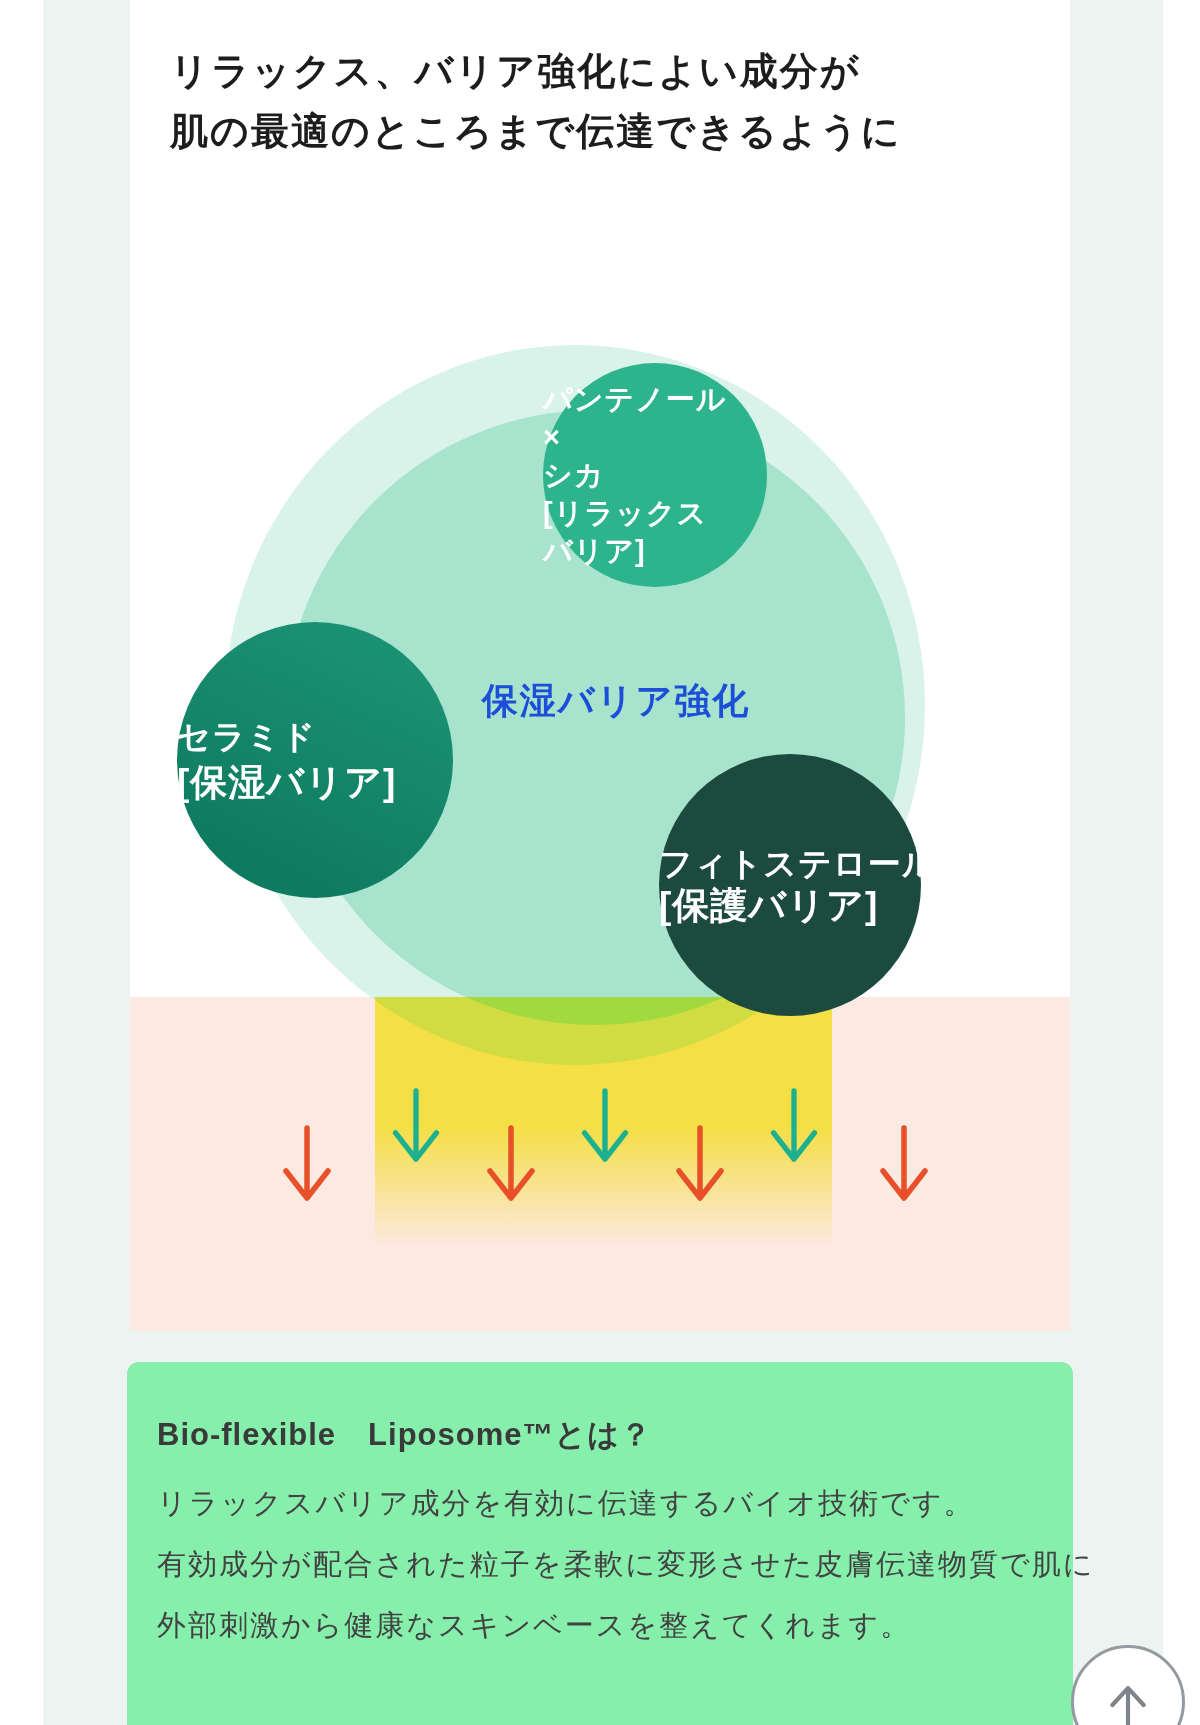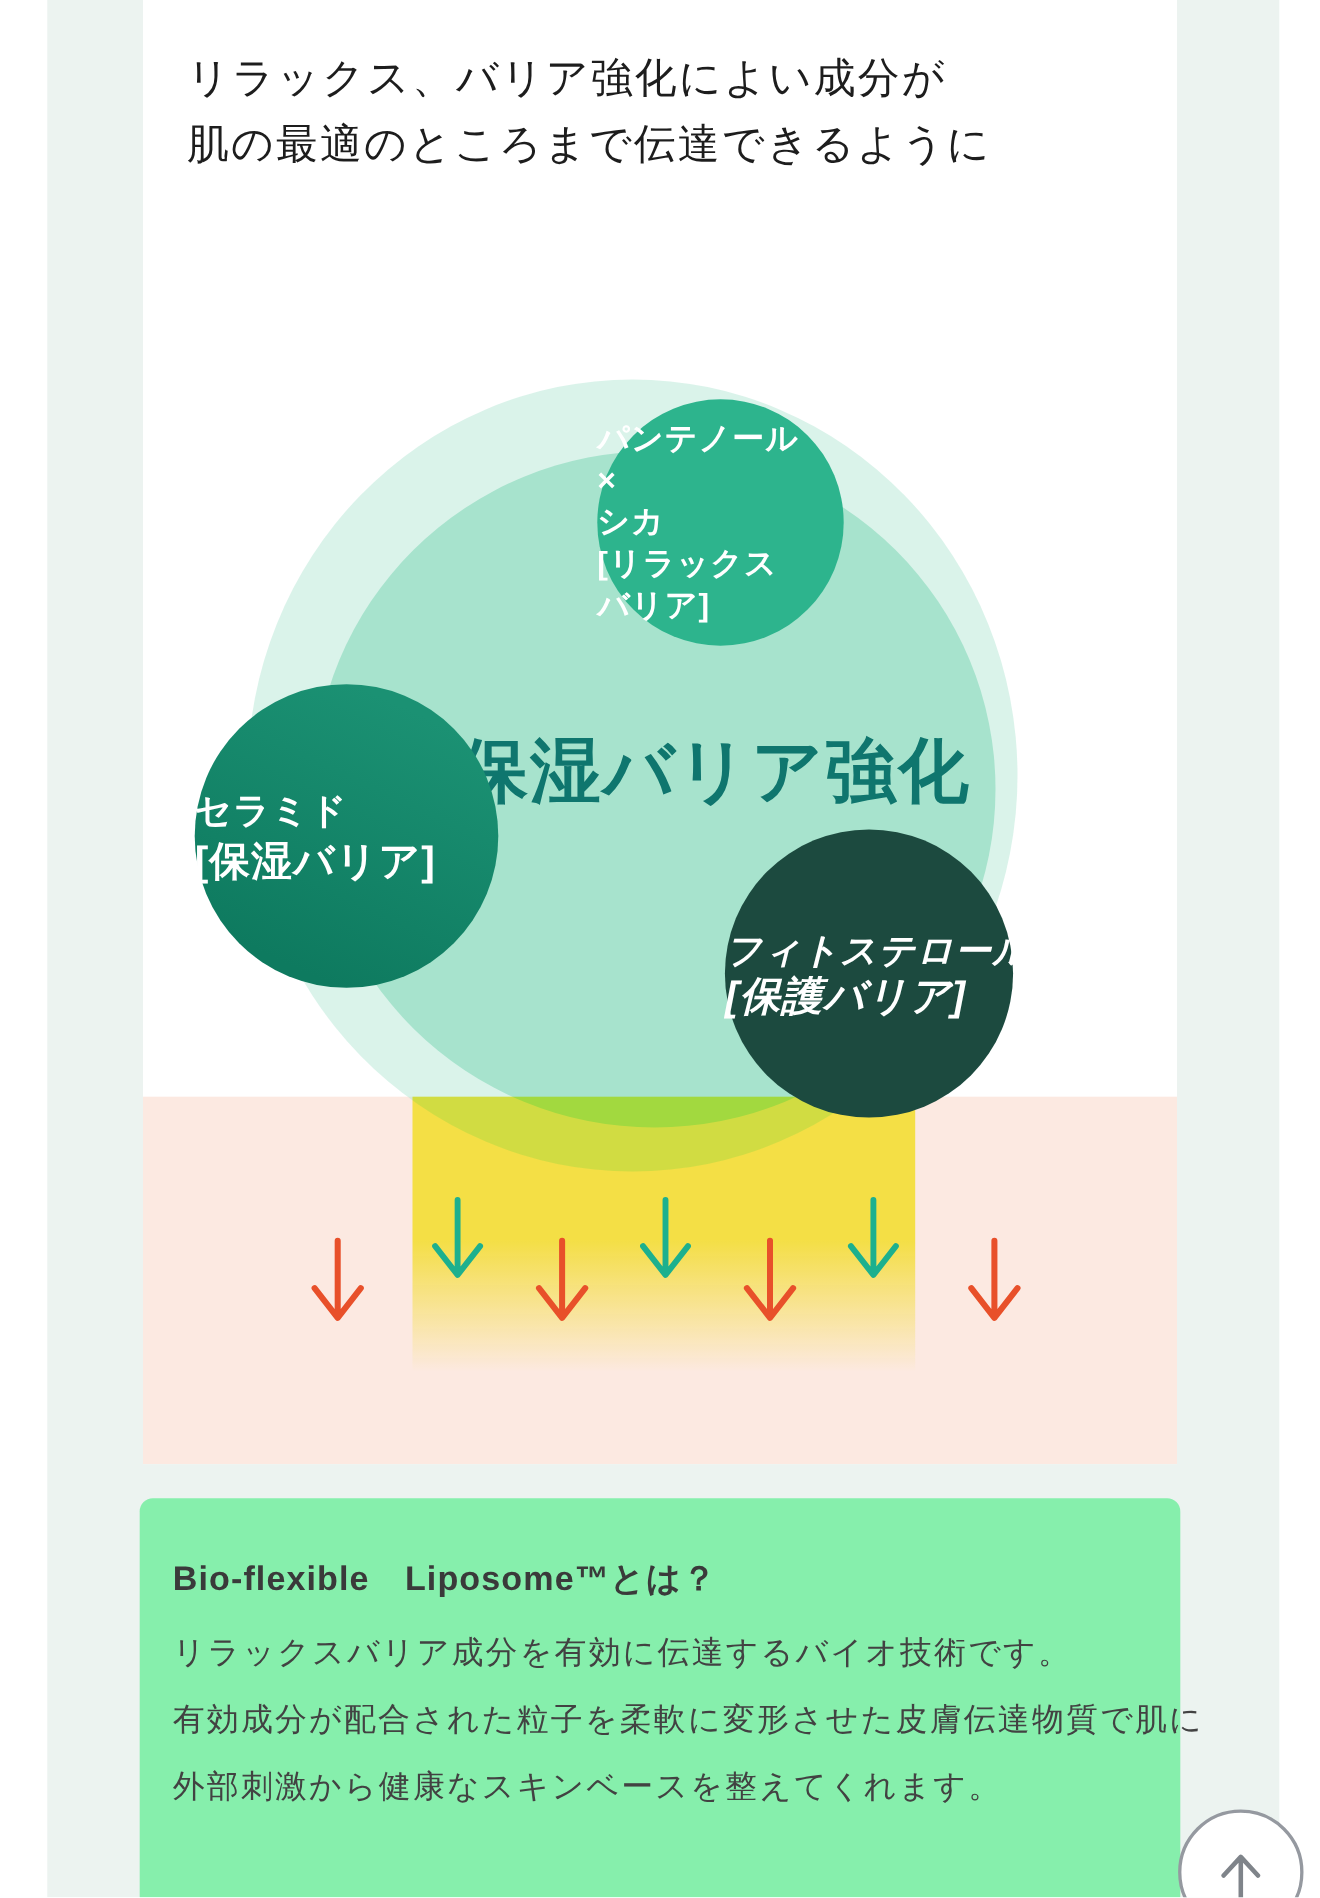--- a/index.html
+++ b/index.html
@@ -1,38 +1,38 @@
 <!DOCTYPE html>
 <html><head>
 <meta charset="utf-8">
 <style>
   html,body{margin:0;padding:0;}
   body{background:#ffffff;font-family:"Liberation Sans","DejaVu Sans",sans-serif;}
   .page{position:relative;width:1200px;height:1725px;overflow:hidden;background:#ffffff;}
   .bg-panel{position:absolute;left:43px;top:0;width:1120px;height:1725px;background:#ecf3f0;}
   .hero{position:absolute;left:130px;top:0;width:940px;height:1331px;background:#ffffff;overflow:hidden;}
   .diagram{display:contents;}
-  .subtitle{position:absolute;left:40px;margin:0;font-size:38px;font-weight:400;color:#1d1d1d;letter-spacing:2px;white-space:nowrap;}
+  .subtitle{position:absolute;left:40px;margin:0;font-size:38px;font-weight:700;color:#1d1d1d;letter-spacing:2px;white-space:nowrap;}
   .subtitle.l1{top:46px;}
   .subtitle.l2{top:106px;}
   .hero-title{position:absolute;left:38px;top:168px;margin:0;font-size:58px;font-weight:700;color:#161616;letter-spacing:2px;white-space:nowrap;}
   .skin-band{position:absolute;left:0;top:997px;width:940px;height:334px;background:#fce9e1;}
   .circle-outer{position:absolute;left:95px;top:345px;width:700px;height:720px;border-radius:50%;background:rgba(167,227,205,0.42);}
   .circle-main{position:absolute;left:155px;top:410px;width:620px;height:615px;border-radius:50%;background:#a7e3cd;}
   .highlight{position:absolute;left:245px;top:997px;width:457px;height:250px;
      background:linear-gradient(to bottom,#f7f44e 0%,#f7f44e 52%,rgba(247,244,78,0) 100%);
      mix-blend-mode:multiply;}
   .center-label{position:absolute;left:286px;top:668px;width:400px;text-align:center;
-     font-size:64px;font-weight:700;color:#0f766e;line-height:66px;letter-spacing:2px;white-space:nowrap;}
+     font-size:36px;font-weight:700;color:#1d4ed8;line-height:66px;letter-spacing:2px;white-space:nowrap;}
   .bubble{position:absolute;border-radius:50%;display:flex;flex-direction:column;align-items:flex-start;justify-content:center;
      color:#ffffff;font-weight:700;text-align:center;white-space:nowrap;}
   .bubble.panthenol{left:413px;top:363px;width:224px;height:224px;background:#2db48d;font-size:29px;line-height:38px;letter-spacing:1px;}
   .bubble.ceramide{left:47px;top:622px;width:276px;height:276px;background:linear-gradient(205deg,#1b9173 15%,#0e7a5f 85%);font-size:33px;line-height:46px;letter-spacing:1px;}
   .bubble.ceramide .big{font-size:37px;}
-  .bubble.phytosterol{left:529px;top:754px;width:262px;height:262px;background:#1c4a3f;font-size:33px;line-height:42px;letter-spacing:1px;font-style:italic;}
+  .bubble.phytosterol{left:529px;top:754px;width:262px;height:262px;background:#1c4a3f;font-size:33px;line-height:42px;letter-spacing:1px;}
   .bubble.phytosterol .big{font-size:37px;}
   .arrow{position:absolute;width:56px;}
   .arrow.teal{color:#1db08e;top:1088px;height:74px;}
   .arrow.orange{color:#e8502a;top:1124px;height:78px;}
   .card{position:absolute;left:127px;top:1362px;width:946px;height:363px;background:#86efac;border-radius:12px 12px 0 0;
      padding:52px 30px 0 30px;box-sizing:border-box;}
   .card h2{margin:0 0 30px 0;font-size:31px;font-weight:700;color:#3a3a3a;letter-spacing:1px;}
   .card p{margin:0 0 27px 0;font-size:29px;line-height:34px;color:#424242;letter-spacing:2px;white-space:nowrap;}
   .scroll-top{position:absolute;left:1071px;top:1645px;width:114px;height:114px;border-radius:50%;
      background:#ffffff;border:3px solid #9599a0;box-sizing:border-box;cursor:pointer;z-index:10;

